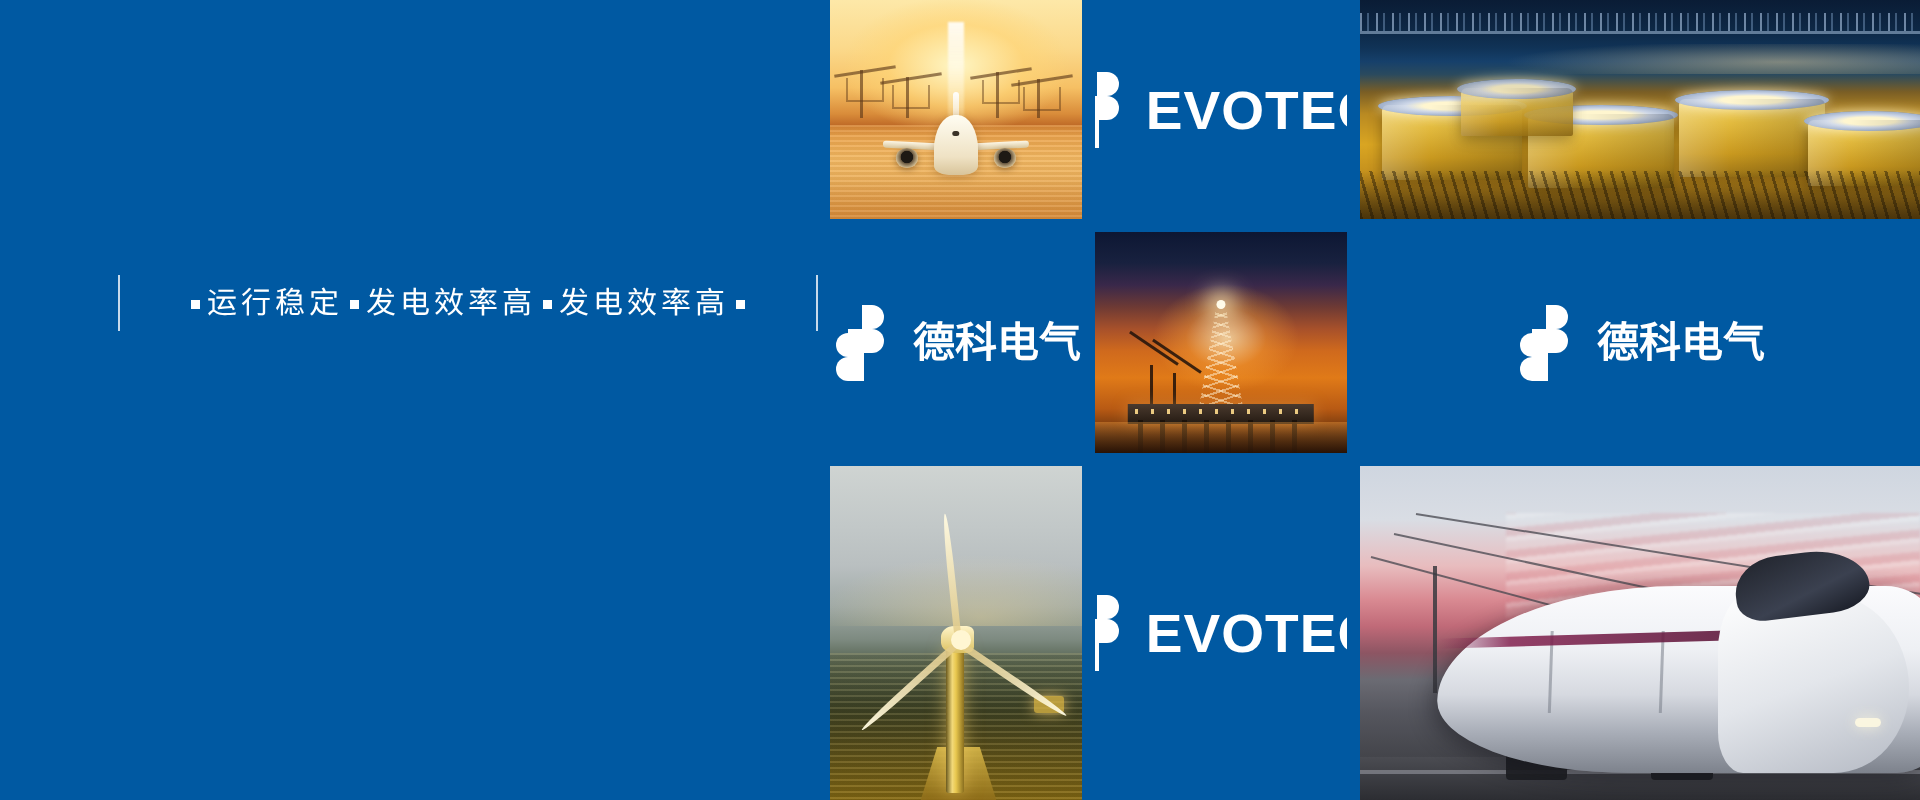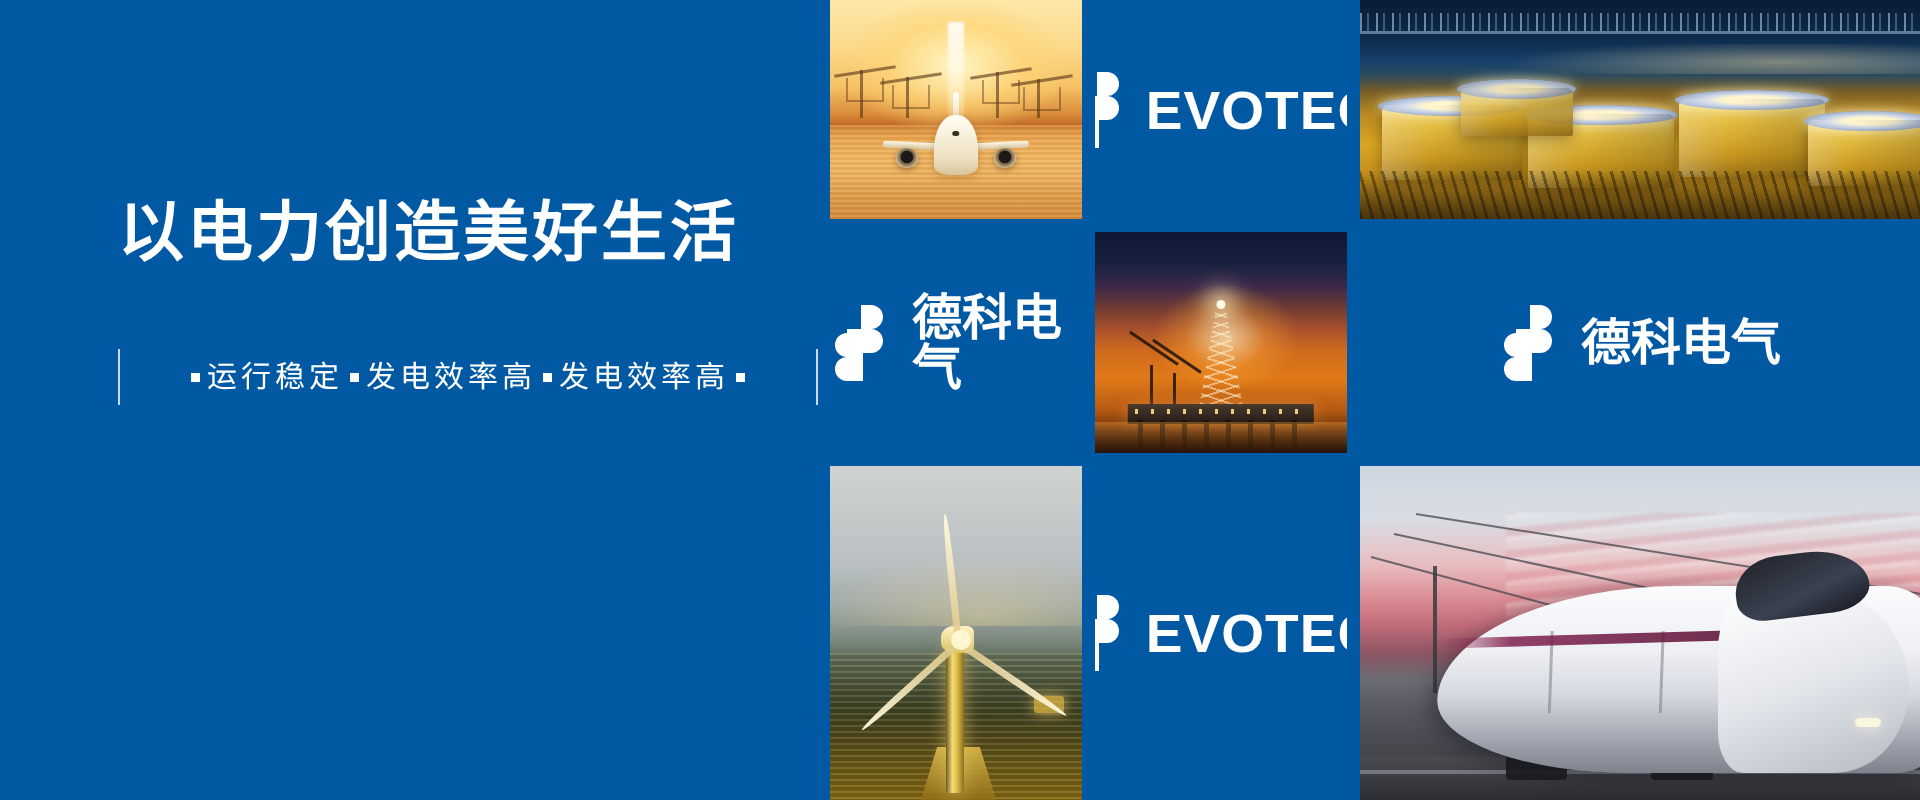--- a/index.html
+++ b/index.html
@@ -128,21 +128,21 @@
     font-size:54px;
     font-weight:800;
     color:#ffffff;
     letter-spacing:1px;
     font-family:"Liberation Sans","DejaVu Sans",sans-serif;
     transform:scaleX(1.02);
     line-height:1;
   }
 
   .wordmark-cn {
-    font-size:50px;
+    font-size:42px;
     font-weight:700;
     color:#ffffff;
     letter-spacing:0px;
     line-height:1;
     font-family:"DejaVu Sans","Liberation Sans",sans-serif;
   }
 
   
 
   
@@ -452,21 +452,20 @@
     box-shadow:0 0 14px rgba(255,250,220,.8);
   }
 </style>
 </head>
 <body>
 
 <div class="banner">
 
   <div class="copy">
 
-    <div class="headline">以电力创造美好生活</div>
 
     <div class="sub-wrap">
       <div class="rule"></div>
 
       <div class="sub-items">
         <span class="bullet"></span>
         <span class="sub-text">运行稳定</span>
 
         <span class="bullet"></span>
         <span class="sub-text">发电效率高</span>

